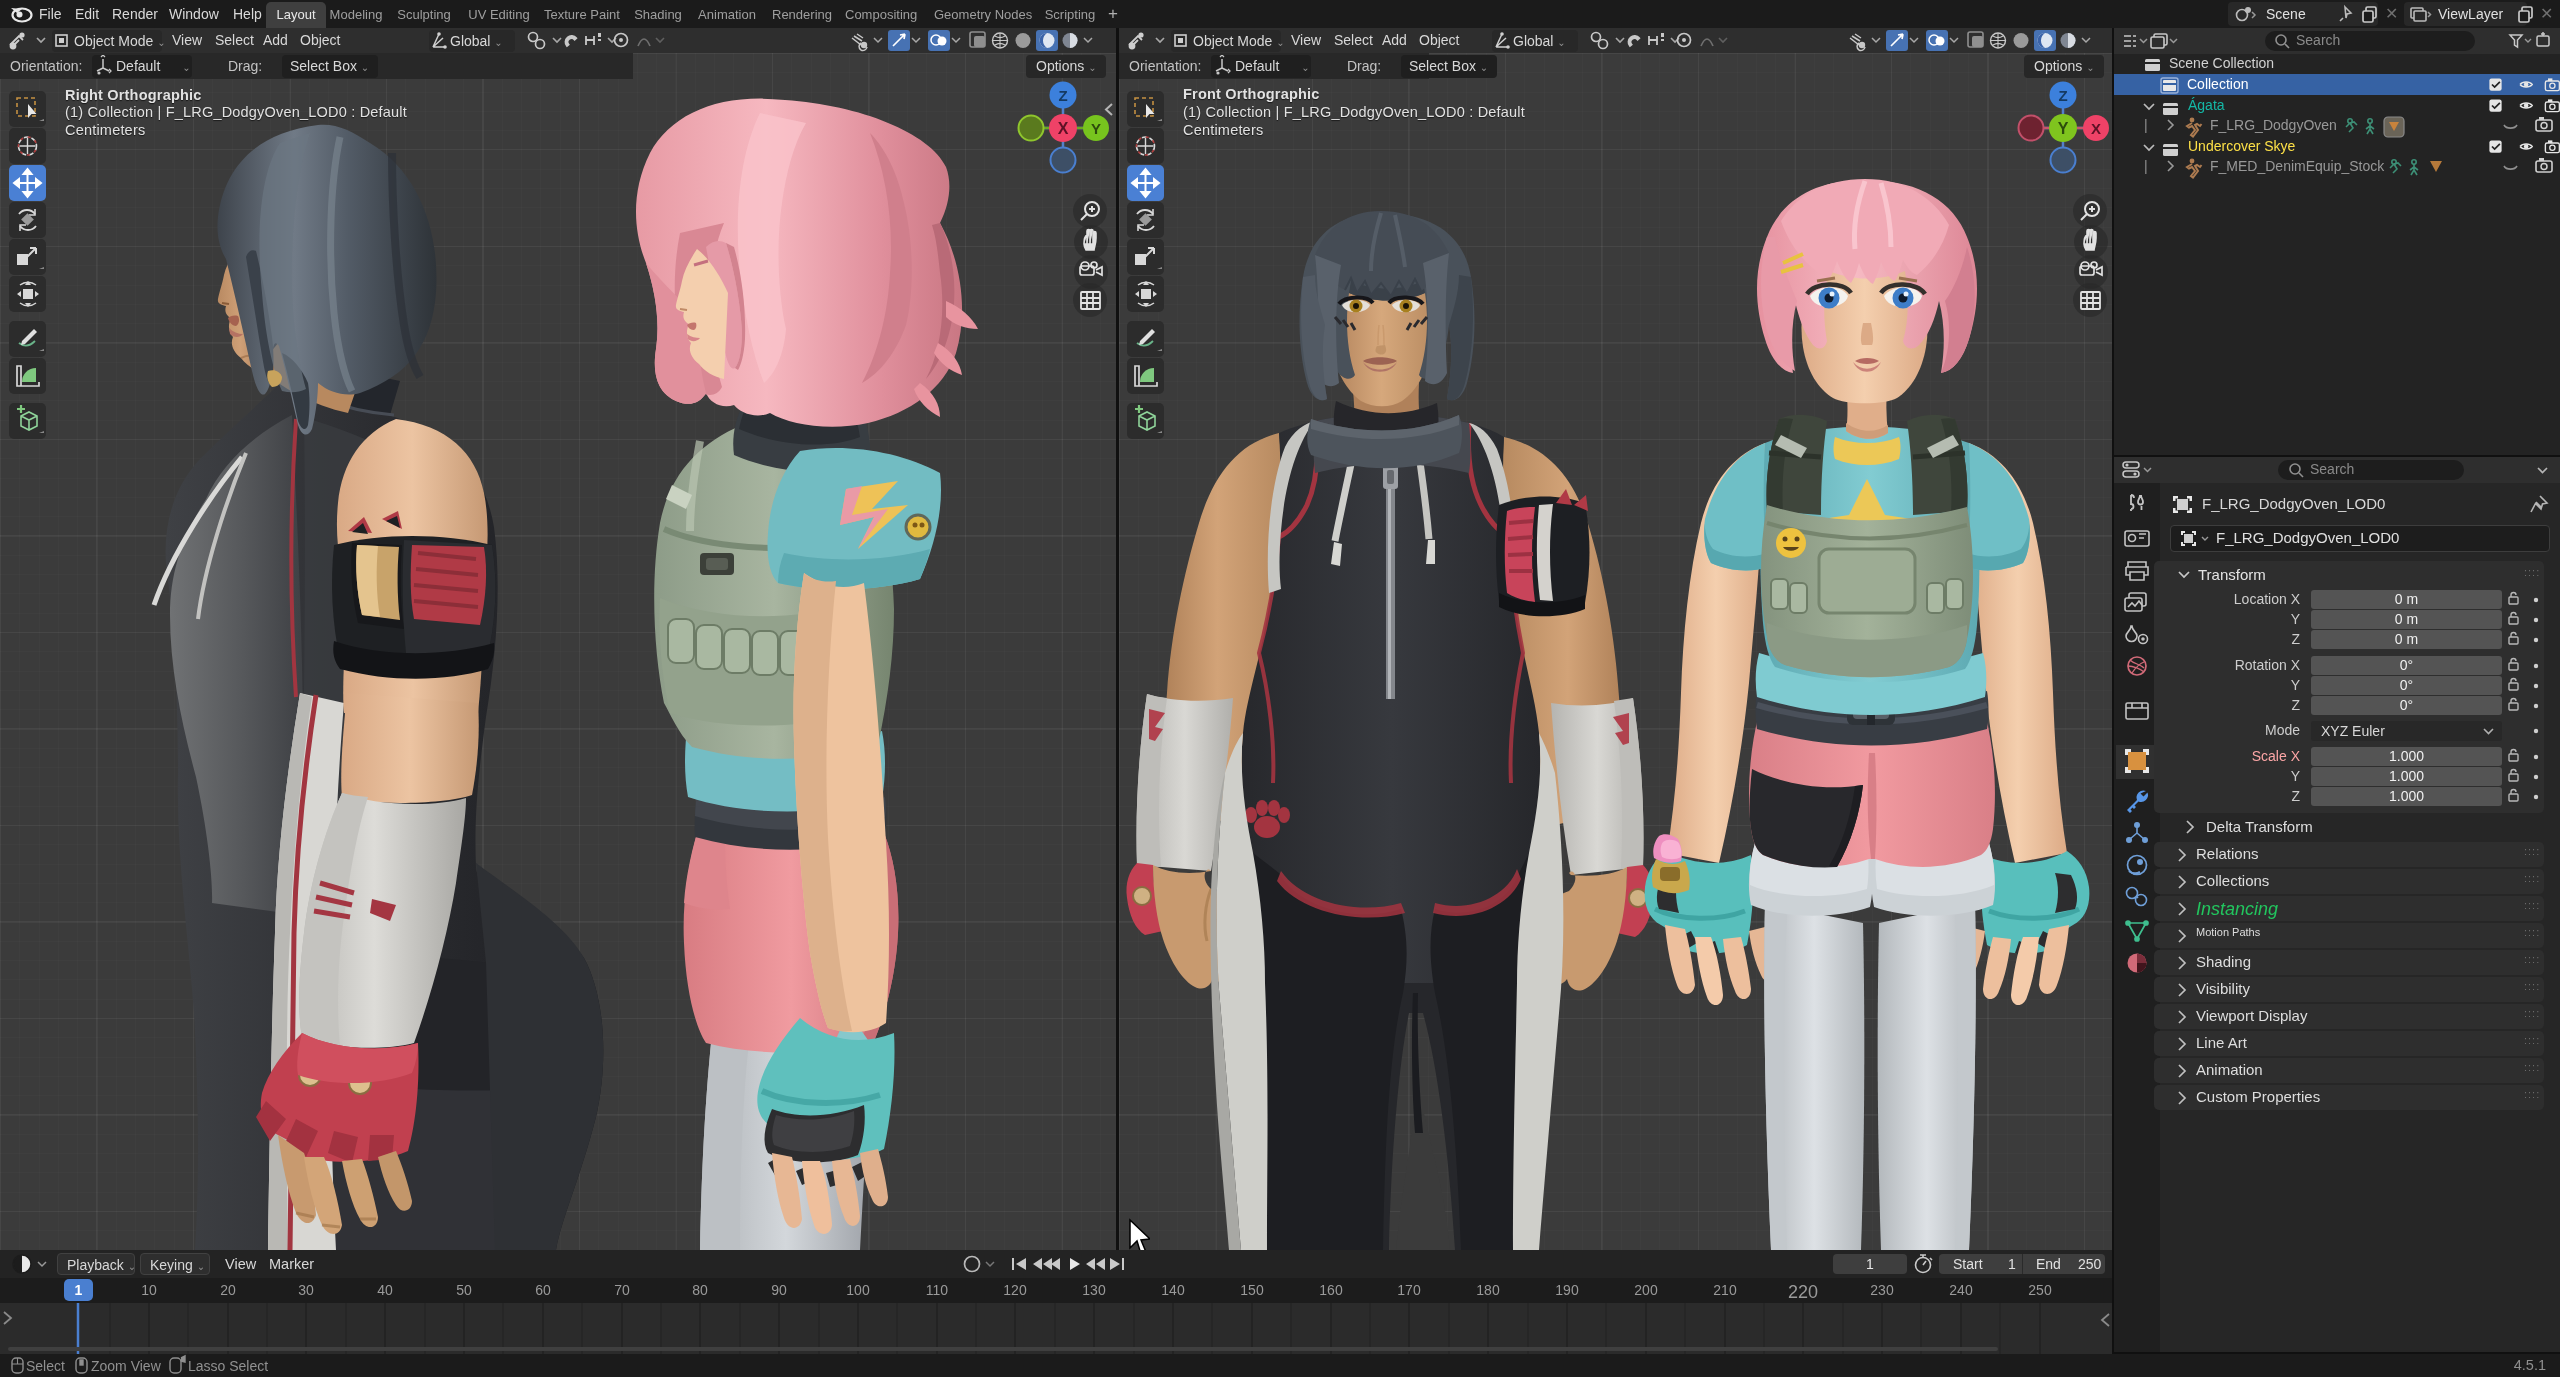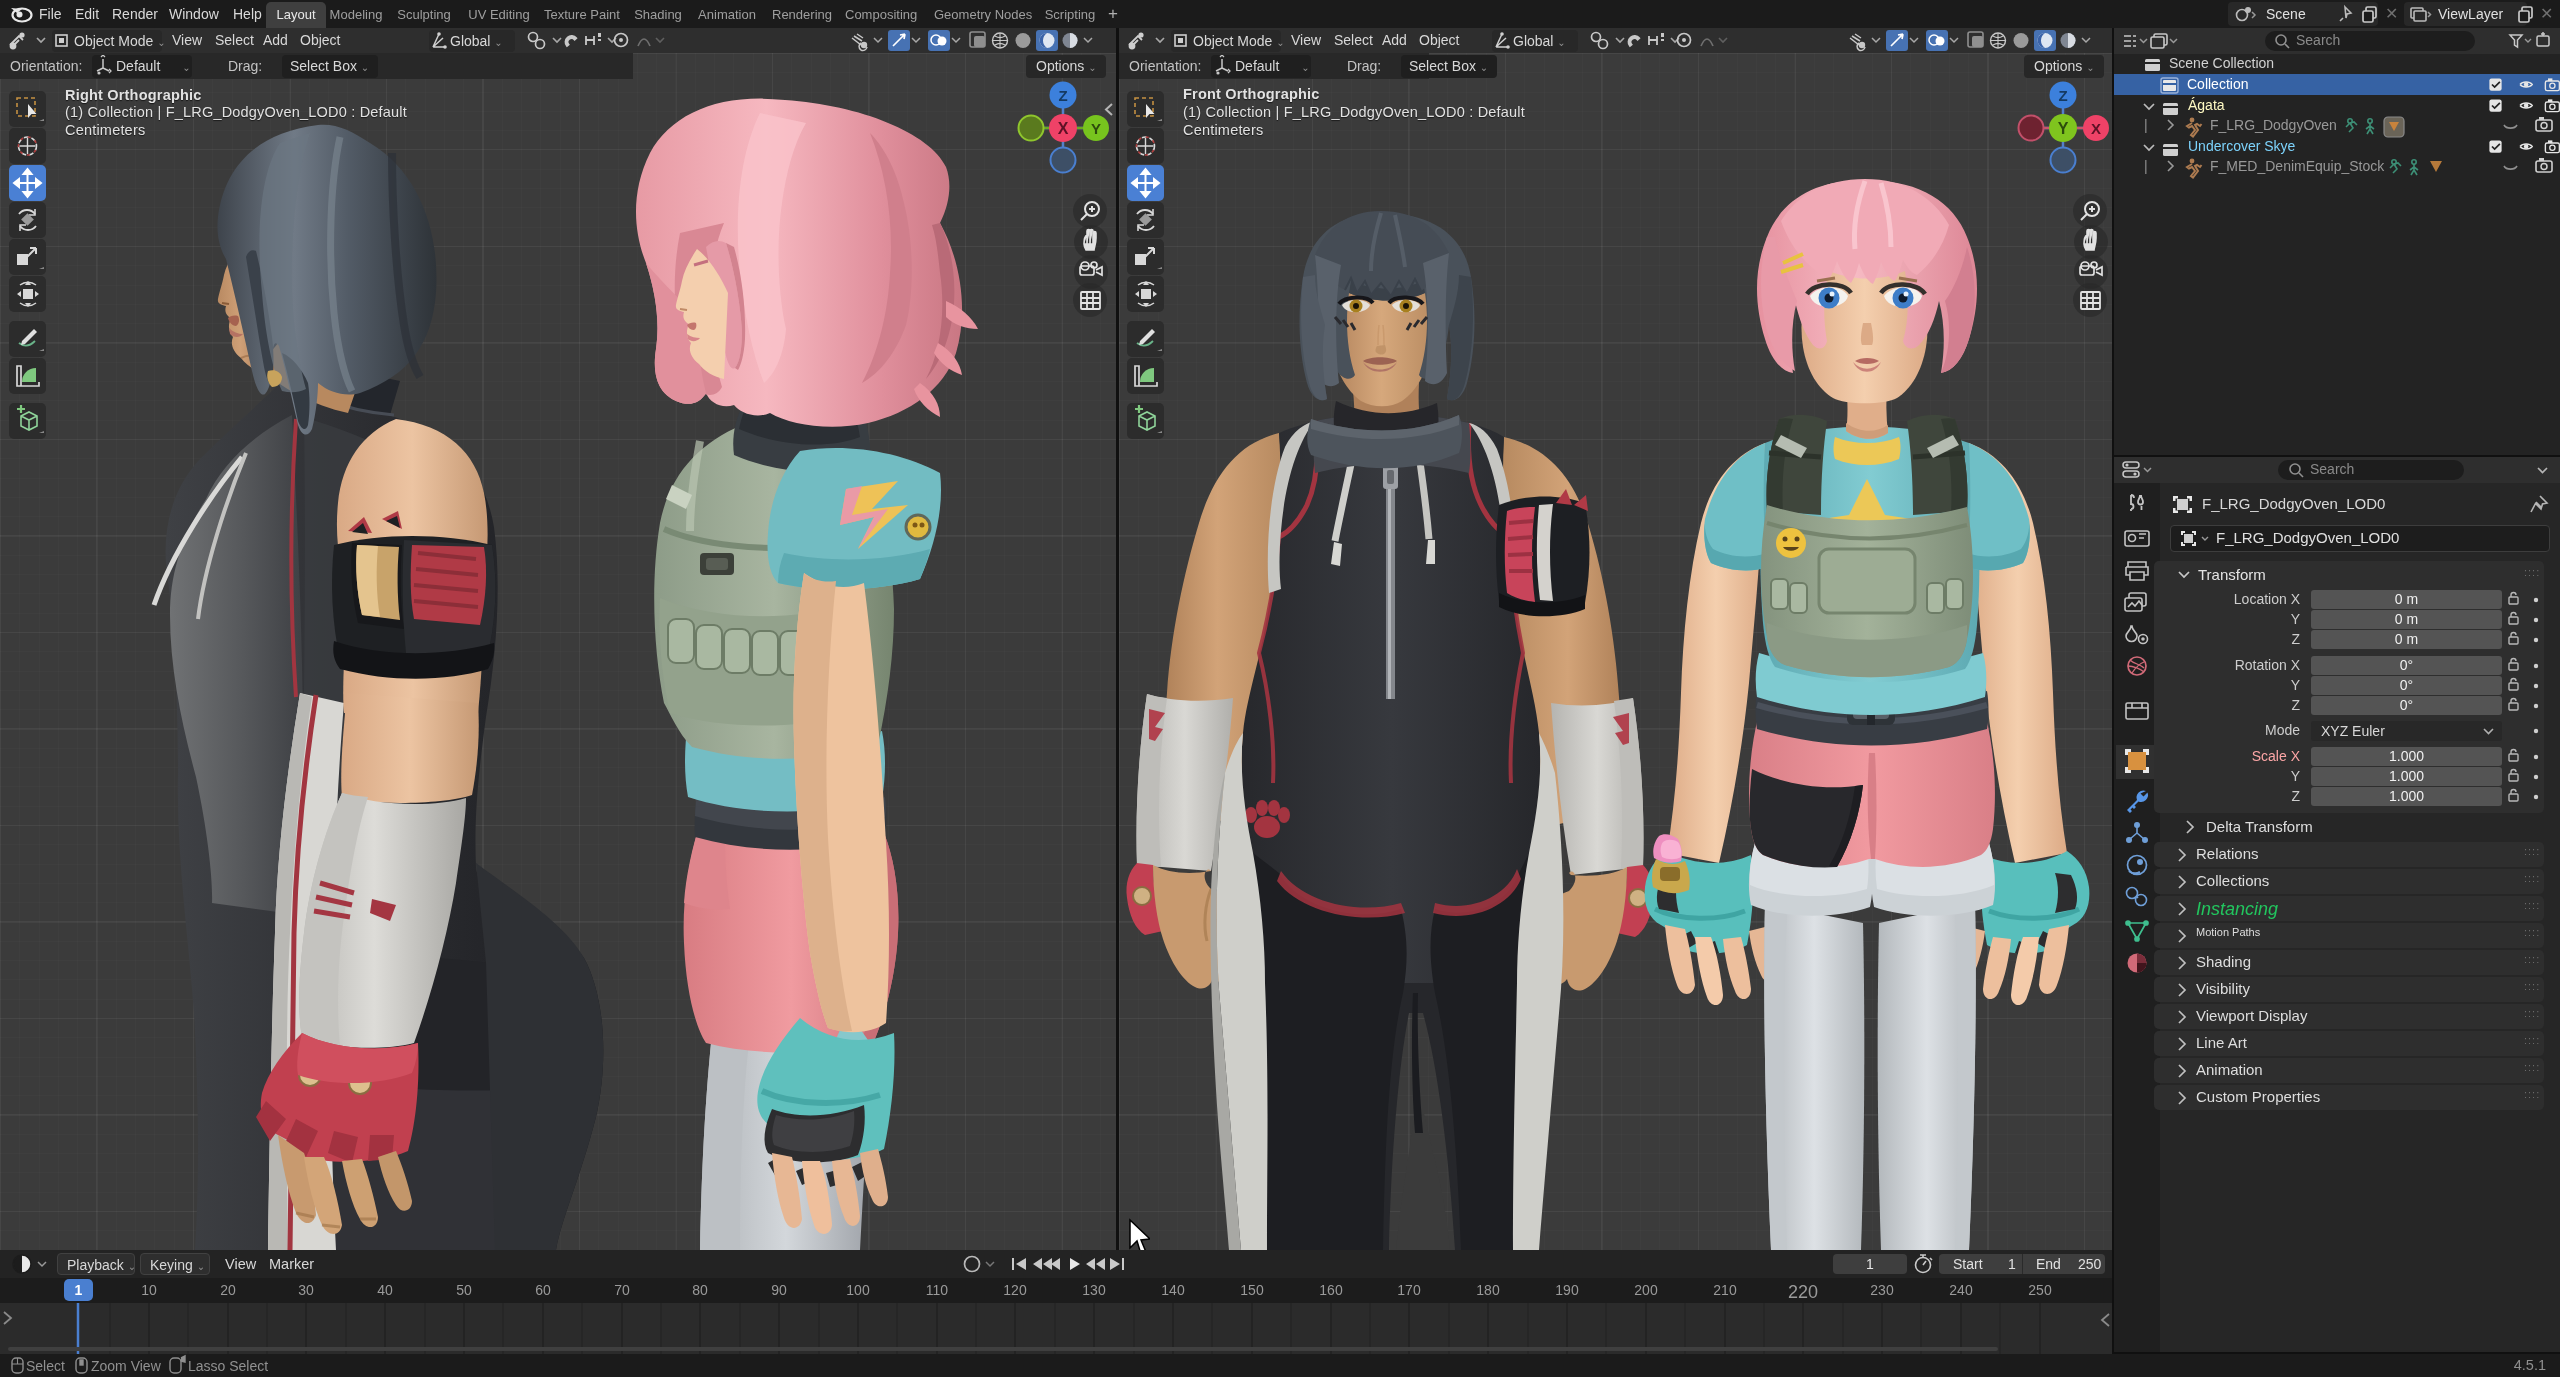--- a/index.html
+++ b/index.html
@@ -968,21 +968,21 @@
       </svg>
     </div>
     <div class="abs" style="left:0;top:67px;width:446px;height:20px;">
       <svg width="18" height="24" style="position:absolute;left:26px;top:0;" viewBox="0 0 18 24">
           <path d="M4 9 l5 5 l5 -5" stroke="#bbb" stroke-width="1.7" fill="none"></path>
         </svg>
       <svg width="22" height="24" style="position:absolute;left:46px;top:2px;" viewBox="0 0 22 20">
           <rect x="3" y="4" width="15" height="12" rx="1.5" fill="#cfcfcf"></rect>
           <rect x="3" y="7" width="15" height="2" fill="#232323"></rect>
         </svg>
-      <div class="abs" style="left:74px;top:2px;color:#fef9c3;">Ágata</div>
+      <div class="abs" style="left:74px;top:2px;color:#14b8a6;">Ágata</div>
       <svg width="90" height="21" style="position:absolute;left:368px;top:0;" viewBox="0 0 90 24">
         <rect x="2" y="5" width="14" height="14" rx="2.5" fill="#e6e6e6"></rect>
           <path d="M5 12 l3 3 l6 -6" stroke="#222" stroke-width="2" fill="none"></path>
         <path d="M37 12 a8 5.5 0 0 1 14 0 a8 5.5 0 0 1 -14 0" fill="none" stroke="#e6e6e6" stroke-width="1.6"></path>
           <circle cx="44" cy="12" r="2.6" fill="#e6e6e6"></circle>
         <rect x="66" y="8" width="16" height="11" rx="2" fill="none" stroke="#e6e6e6" stroke-width="1.6"></rect>
           <circle cx="74" cy="13.5" r="3" fill="none" stroke="#e6e6e6" stroke-width="1.5"></circle>
           <rect x="69" y="5" width="5" height="3" fill="#e6e6e6"></rect>
       </svg>
     </div>
@@ -1016,21 +1016,21 @@
       </svg>
     </div>
     <div class="abs" style="left:0;top:108px;width:446px;height:20px;">
       <svg width="18" height="24" style="position:absolute;left:26px;top:0;" viewBox="0 0 18 24">
           <path d="M4 9 l5 5 l5 -5" stroke="#bbb" stroke-width="1.7" fill="none"></path>
         </svg>
       <svg width="22" height="24" style="position:absolute;left:46px;top:2px;" viewBox="0 0 22 20">
           <rect x="3" y="4" width="15" height="12" rx="1.5" fill="#cfcfcf"></rect>
           <rect x="3" y="7" width="15" height="2" fill="#232323"></rect>
         </svg>
-      <div class="abs" style="left:74px;top:2px;color:#7dd3fc;">Undercover Skye</div>
+      <div class="abs" style="left:74px;top:2px;color:#fde047;">Undercover Skye</div>
       <svg width="90" height="21" style="position:absolute;left:368px;top:0;" viewBox="0 0 90 24">
         <rect x="2" y="5" width="14" height="14" rx="2.5" fill="#e6e6e6"></rect>
           <path d="M5 12 l3 3 l6 -6" stroke="#222" stroke-width="2" fill="none"></path>
         <path d="M37 12 a8 5.5 0 0 1 14 0 a8 5.5 0 0 1 -14 0" fill="none" stroke="#e6e6e6" stroke-width="1.6"></path>
           <circle cx="44" cy="12" r="2.6" fill="#e6e6e6"></circle>
         <rect x="66" y="8" width="16" height="11" rx="2" fill="none" stroke="#e6e6e6" stroke-width="1.6"></rect>
           <circle cx="74" cy="13.5" r="3" fill="none" stroke="#e6e6e6" stroke-width="1.5"></circle>
           <rect x="69" y="5" width="5" height="3" fill="#e6e6e6"></rect>
       </svg>
     </div>

